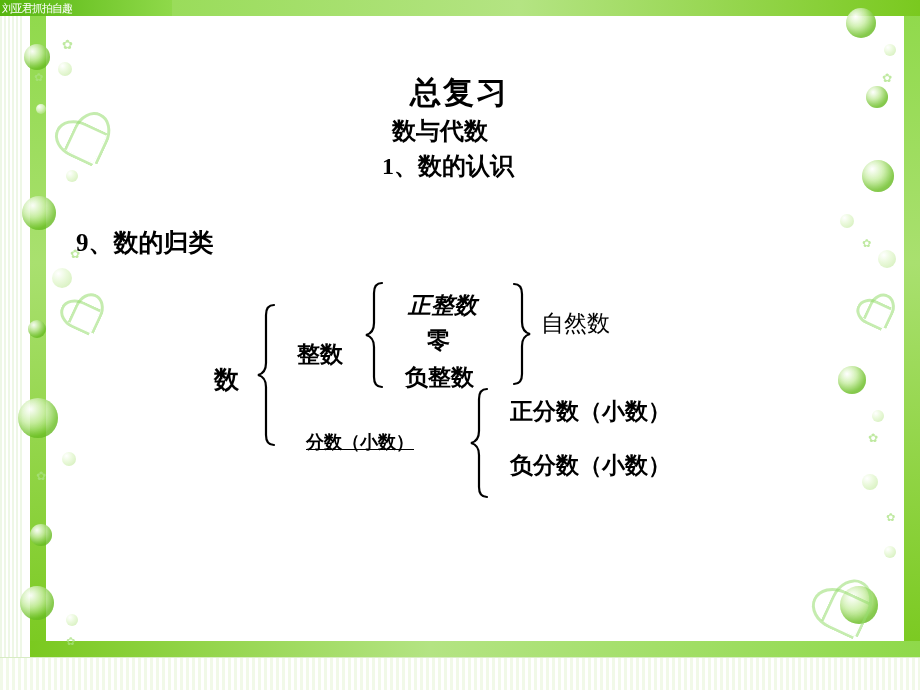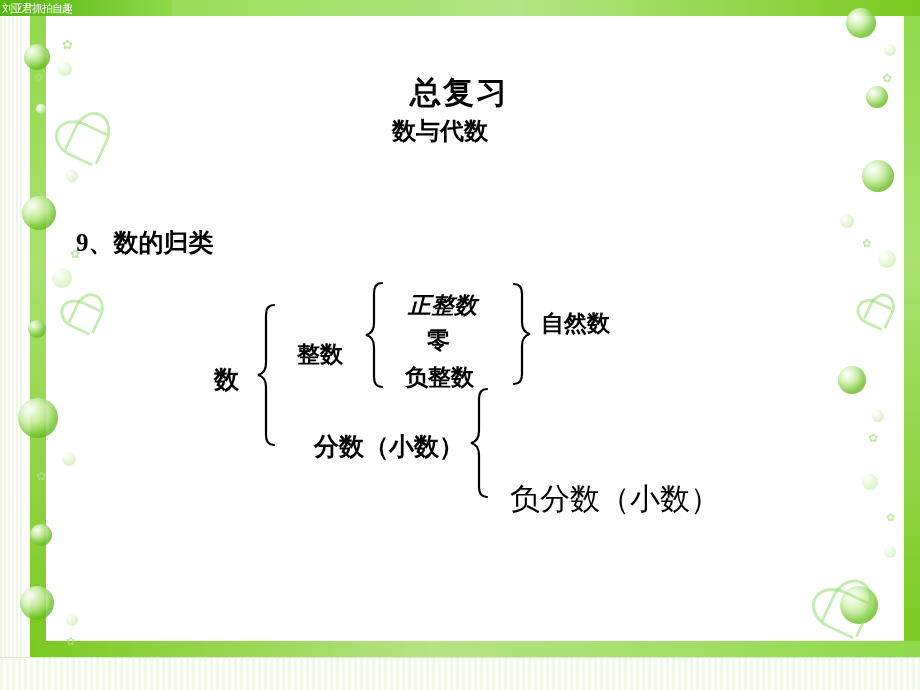--- a/index.html
+++ b/index.html
@@ -173,27 +173,27 @@
     font-weight: bold;
   }
   .head2 {
     left: 76px; top: 226px;
     font-size: 25px;
     font-weight: bold;
   }
 
   .n-shu      { left: 214px; top: 363px; font-size: 25px; font-weight: bold; }
   .n-zhengshu { left: 297px; top: 322px; font-size: 23px; font-weight: bold; margin-top: 17px; }
-  .n-fenshu   { left: 314px; top: 430px; font-size: 25px; font-weight: bold; }
+  .n-fenshu   { left: 306px; top: 430px; font-size: 18px; font-weight: bold; text-decoration: underline; }
   .n-zhzs     { left: 408px; top: 290px; font-size: 23px; font-weight: bold; font-style: italic; }
   .n-ling     { left: 427px; top: 325px; font-size: 23px; font-weight: bold; }
   .n-fuzs     { left: 405px; top: 362px; font-size: 23px; font-weight: bold; }
-  .n-ziran    { left: 541px; top: 308px; font-size: 23px; font-weight: bold; }
+  .n-ziran    { left: 541px; top: 308px; font-size: 23px; font-weight: normal; }
   .n-zhfs     { left: 510px; top: 396px; font-size: 23px; font-weight: bold; }
-  .n-fufs     { left: 510px; top: 479px; font-size: 30px; font-weight: normal; }
+  .n-fufs     { left: 510px; top: 450px; font-size: 23px; font-weight: bold; }
 </style>
 </head>
 <body>
 
 <div id="slide">
 
   <div class="bg-base"></div>
   <div class="band-left"></div>
   <div class="band-left2"></div>
   <div class="frame-left"></div>
@@ -240,31 +240,33 @@
   <div class="flower" style="left:70px;  top:248px; font-size:12px;">✿</div>
   <div class="flower" style="left:36px;  top:470px; font-size:12px;">✿</div>
   <div class="flower" style="left:66px;  top:636px; font-size:11px;">✿</div>
   <div class="flower" style="left:882px; top:72px;  font-size:12px;">✿</div>
   <div class="flower" style="left:862px; top:238px; font-size:11px;">✿</div>
   <div class="flower" style="left:868px; top:432px; font-size:12px;">✿</div>
   <div class="flower" style="left:886px; top:512px; font-size:11px;">✿</div>
 
   <div class="txt title-main">总复习</div>
   <div class="txt title-sub1">数与代数</div>
+  <div class="txt title-sub2">1、数的认识</div>
   <div class="txt head2">9、数的归类</div>
 
   <div class="txt n-shu">数</div>
   <div class="txt n-zhengshu">整数</div>
   <div class="txt n-fenshu">分数（小数）</div>
 
   <div class="txt n-zhzs">正整数</div>
   <div class="txt n-ling">零</div>
   <div class="txt n-fuzs">负整数</div>
   <div class="txt n-ziran">自然数</div>
 
+  <div class="txt n-zhfs">正分数（小数）</div>
   <div class="txt n-fufs">负分数（小数）</div>
 
   <svg width="920" height="690" style="position:absolute;left:0;top:0;pointer-events:none;">
 
     <path d="M 274 305 q -8 0 -8 10 v 48 q 0 10 -8 12 q 8 2 8 12 v 48 q 0 10 8 10" fill="none" stroke="#000" stroke-width="2.2" stroke-linecap="round"></path>
 
     <path d="M 382 283 q -8 0 -8 10 v 30 q 0 10 -8 12 q 8 2 8 12 v 30 q 0 10 8 10" fill="none" stroke="#000" stroke-width="2.2" stroke-linecap="round"></path>
 
     <path d="M 514 284 q 8 0 8 10 v 28 q 0 10 8 12 q -8 2 -8 12 v 28 q 0 10 -8 10" fill="none" stroke="#000" stroke-width="2.2" stroke-linecap="round"></path>
 

